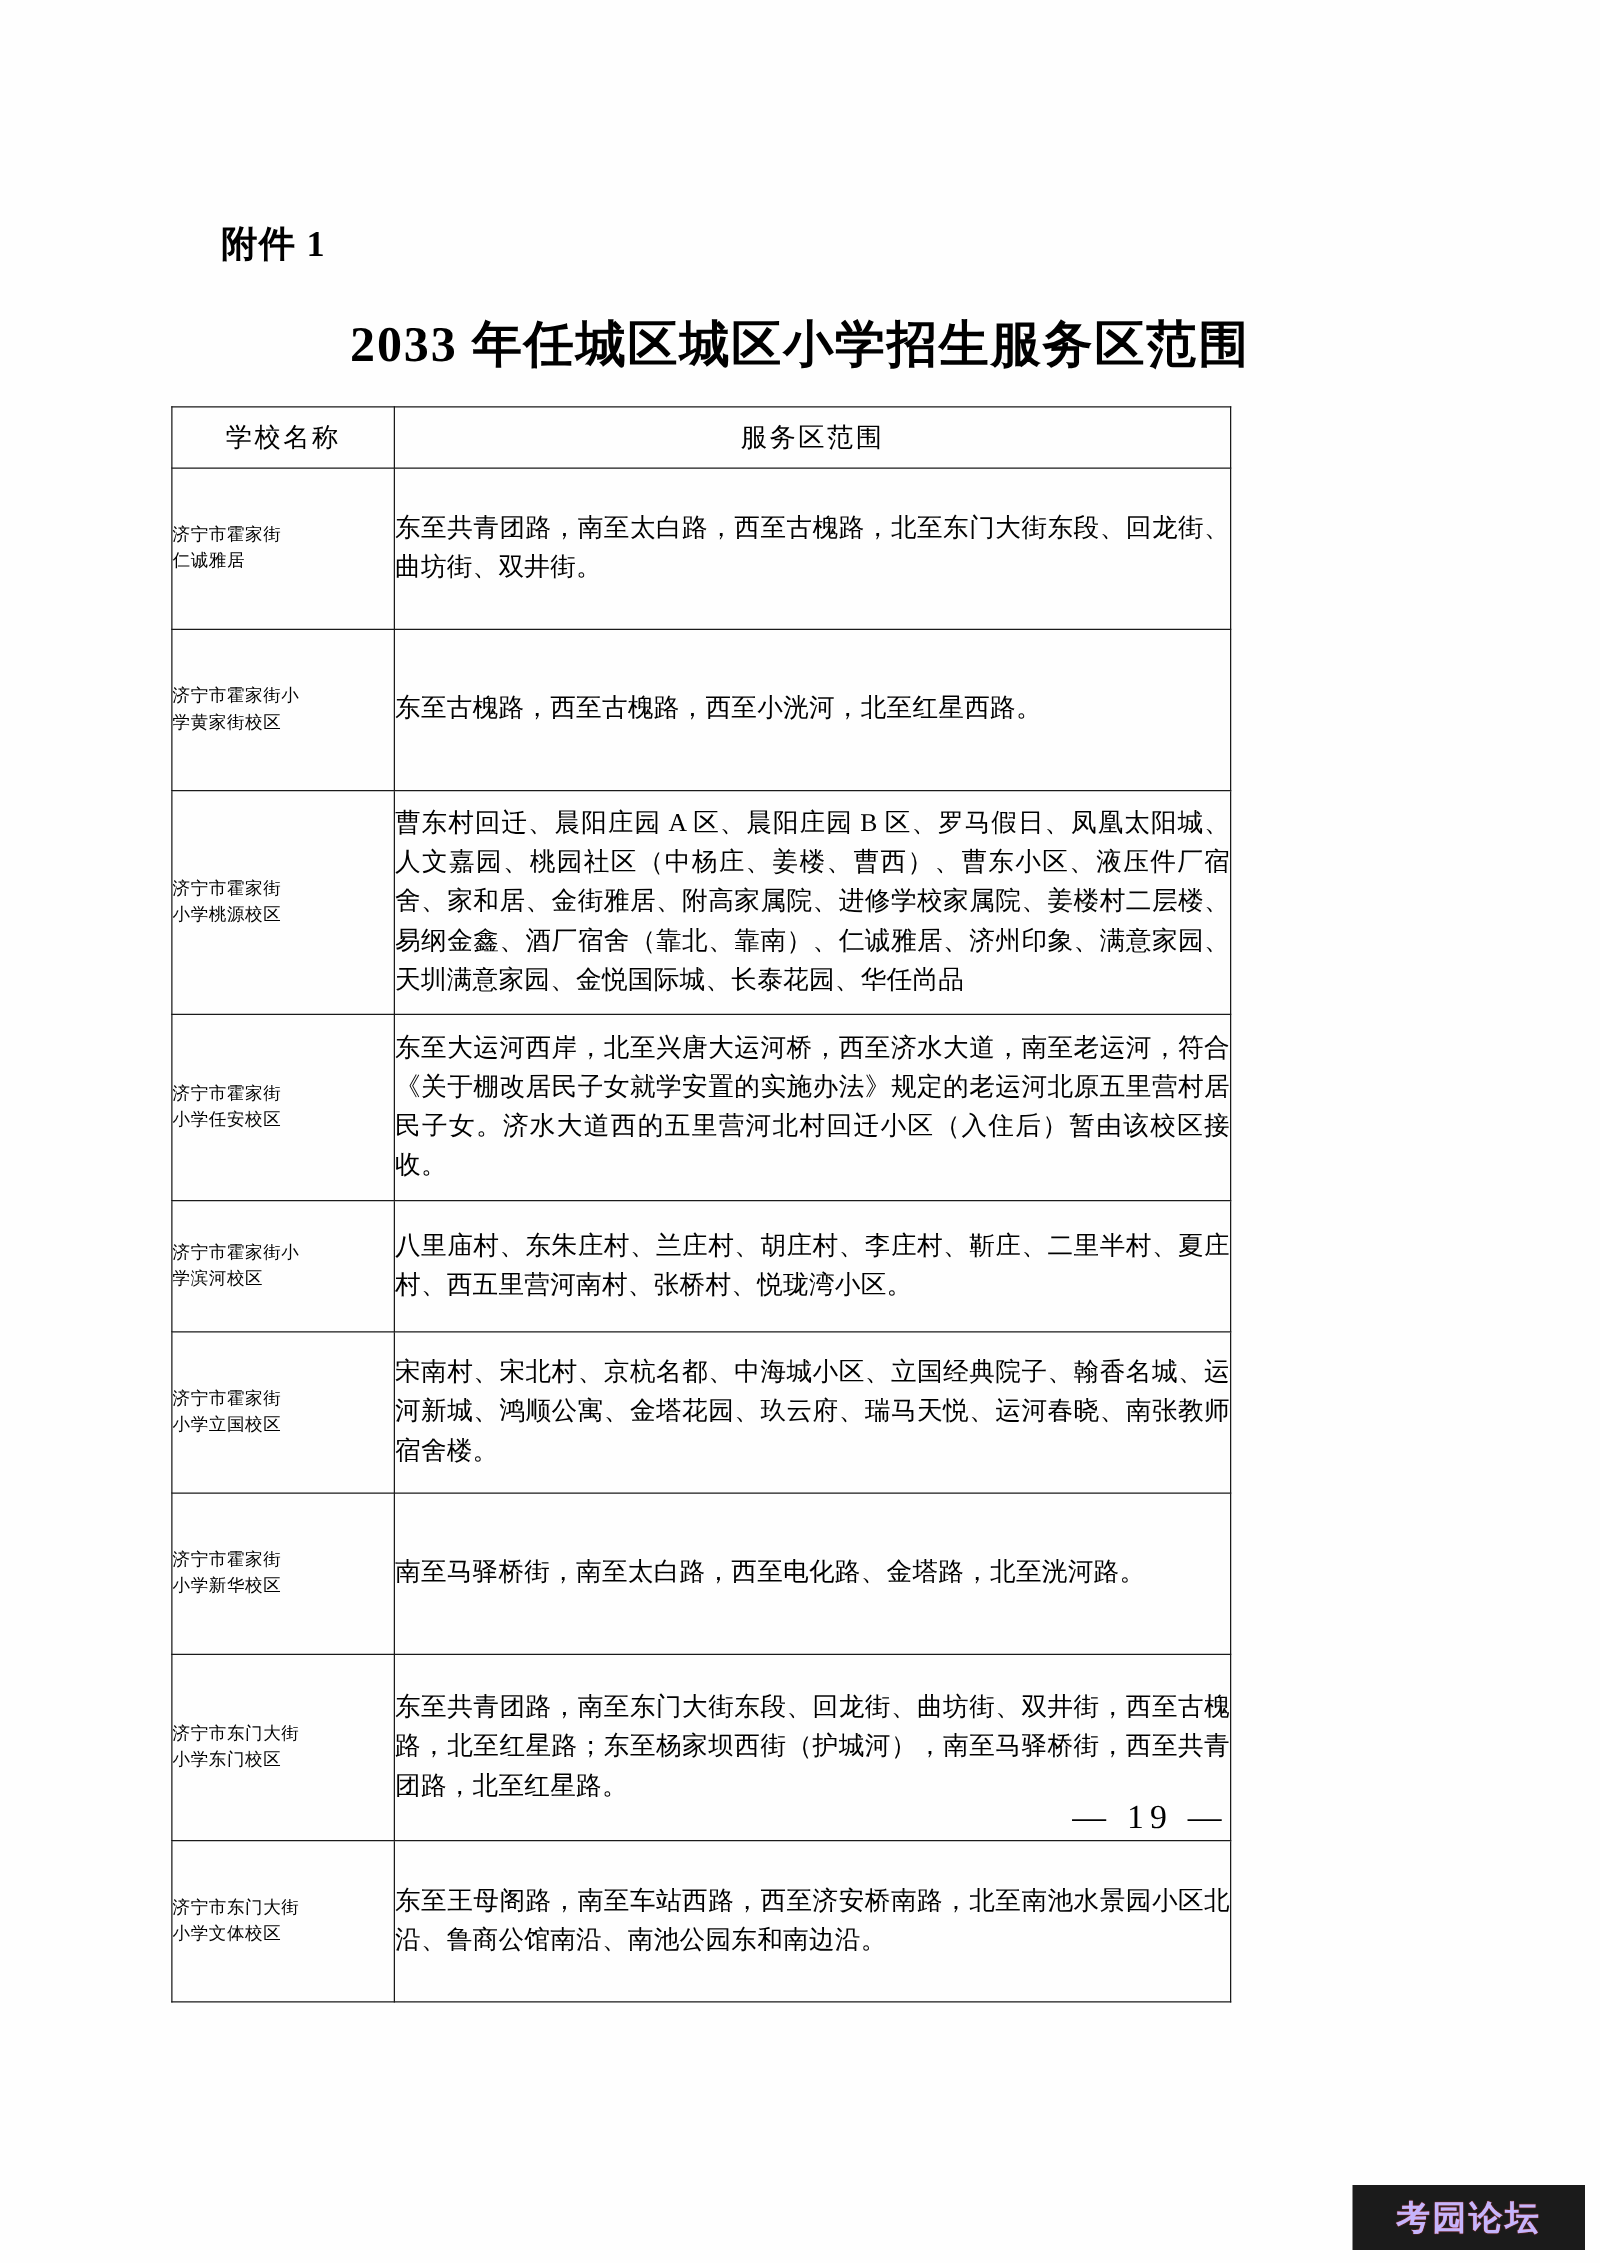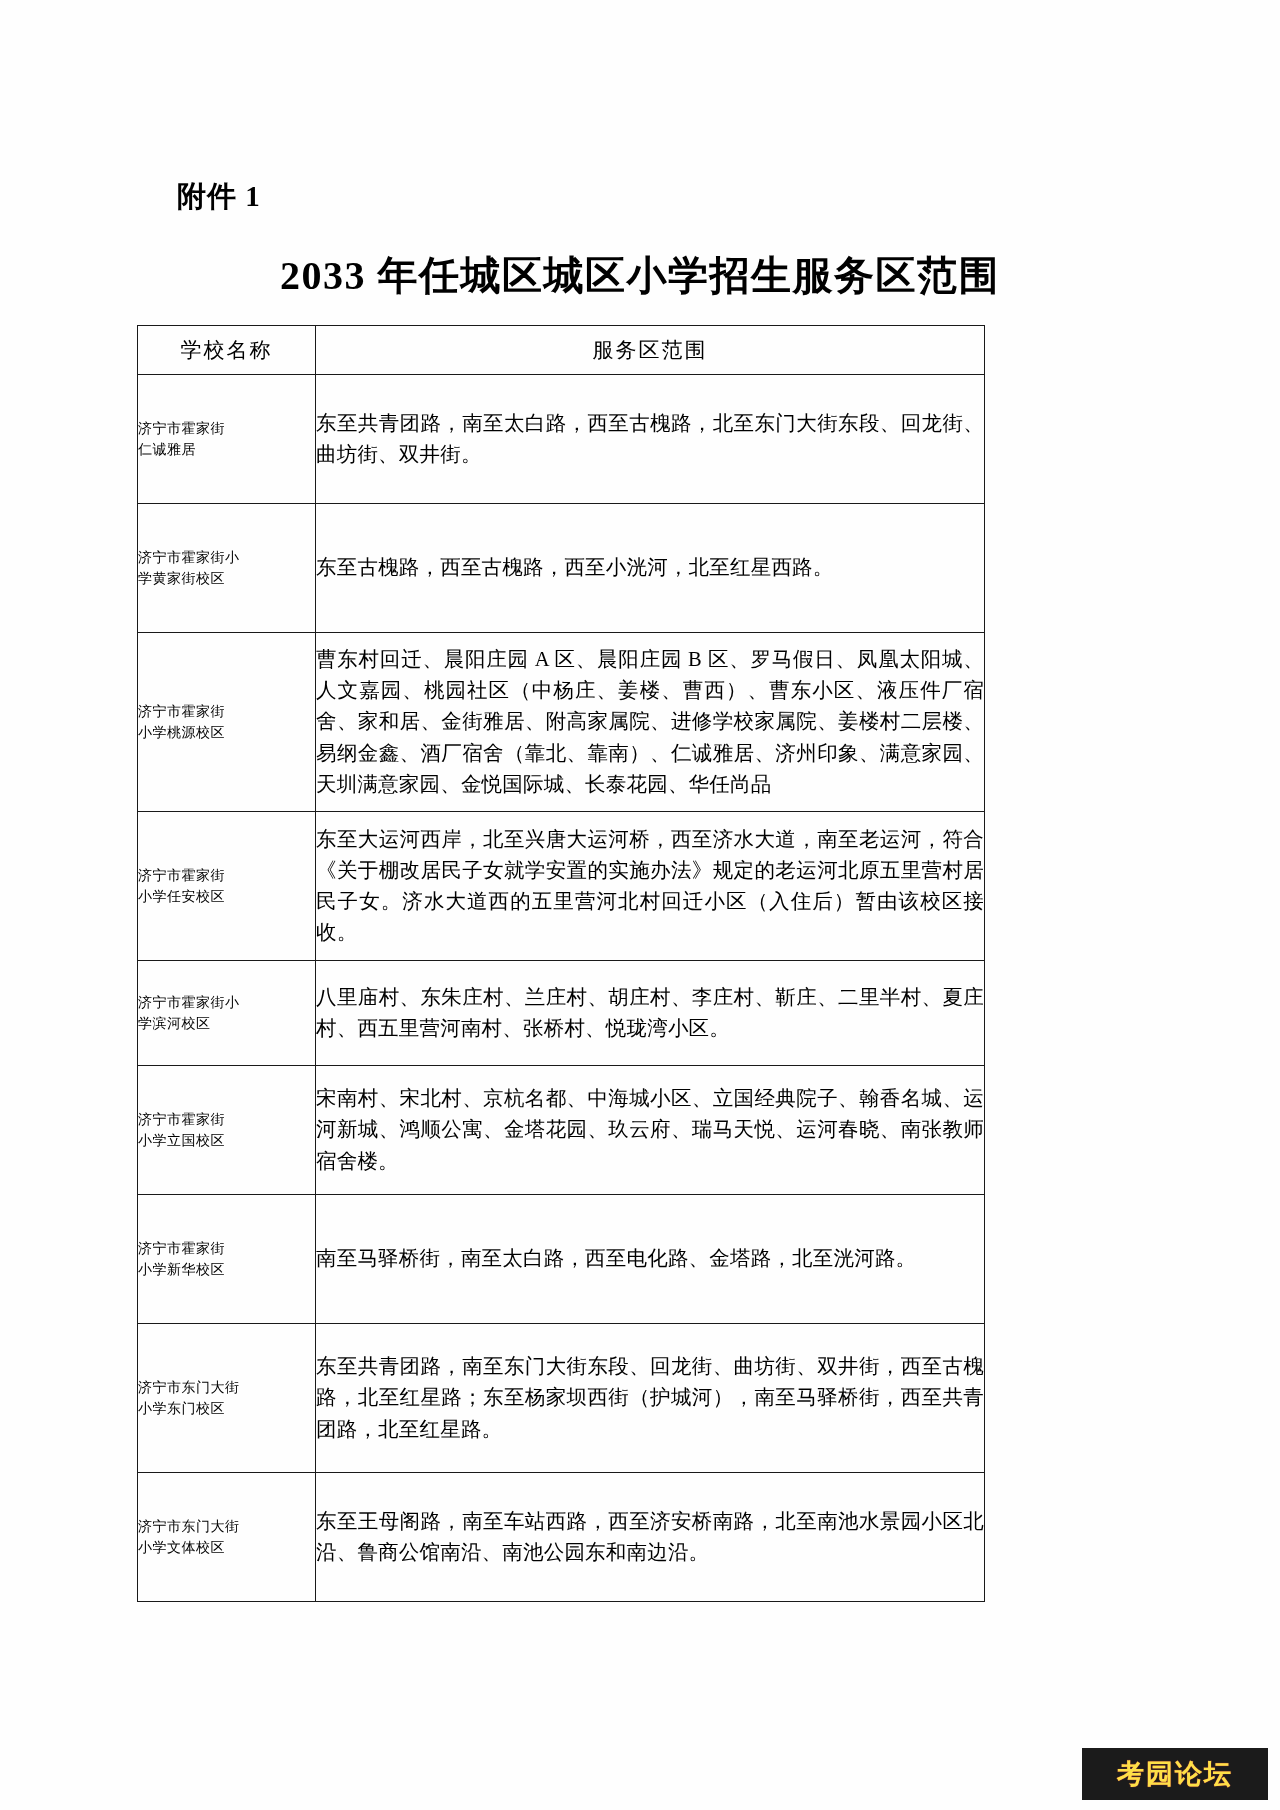--- a/index.html
+++ b/index.html
@@ -126,21 +126,21 @@
     right: 12px;
     bottom: 10px;
     width: 186px;
     height: 52px;
     background: #1b1b1b;
     display: flex;
     align-items: center;
     justify-content: center;
   }
   .watermark .wm-text {
-    color: #fde047;
+    color: #c4b5fd;
     font-size: 27px;
     font-weight: bold;
     letter-spacing: 2px;
     font-family: "Liberation Serif", "DejaVu Serif", serif;
     text-shadow: 0 0 1px #ff4d4d;
     white-space: nowrap;
   }
 </style>
 </head>
 <body>
@@ -234,18 +234,19 @@
             <span class="nm">济宁市东门大街</span>
             <span class="nm">小学文体校区</span>
           </td>
           <td class="range">东至王母阁路，南至车站西路，西至济安桥南路，北至南池水景园小区北沿、鲁商公馆南沿、南池公园东和南边沿。</td>
         </tr>
 
       </tbody>
     </table>
   </div>
 
+  <div class="page-number">— 19 —</div>
 
   <div class="watermark">
     <span class="wm-text">考园论坛</span>
   </div>
 
 </div>
 
 </body></html>

